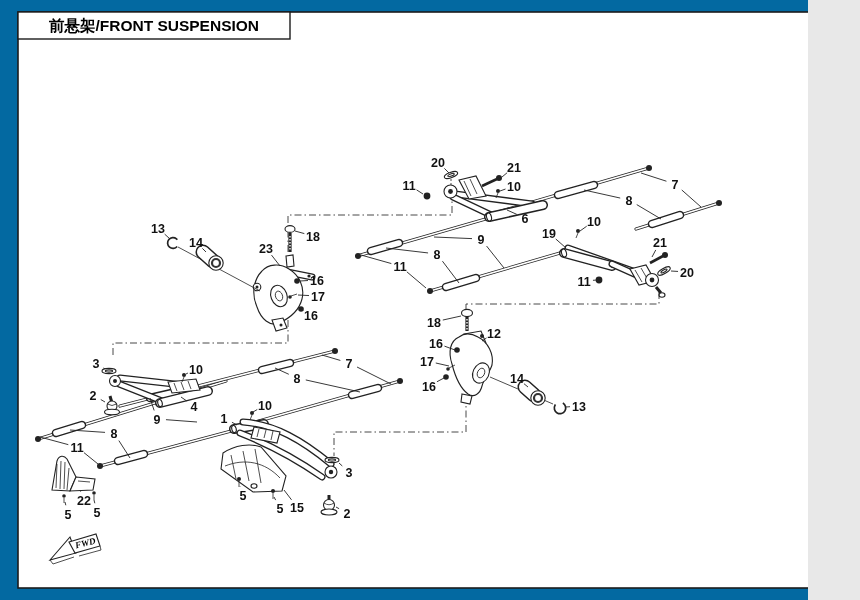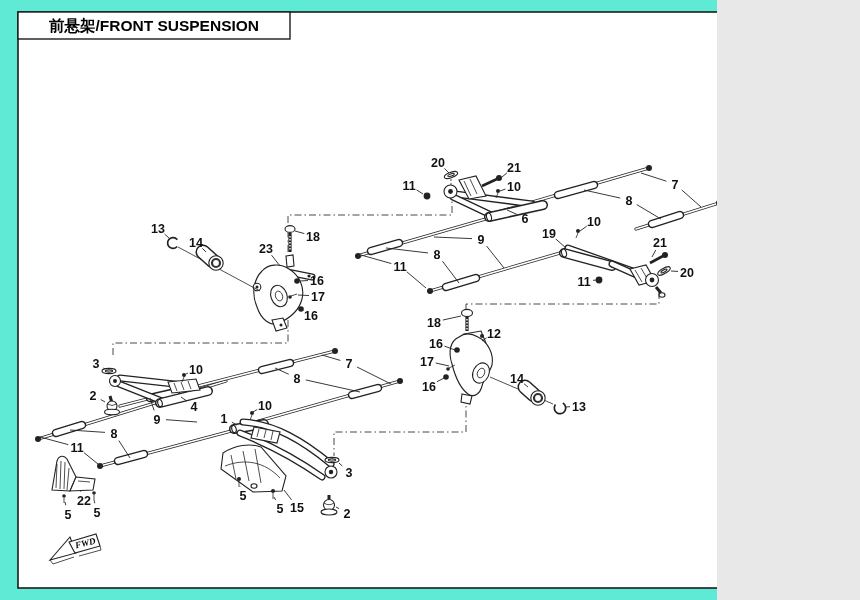--- a/index.html
+++ b/index.html
@@ -1,16 +1,16 @@
 <!DOCTYPE html>
 <html><head>
 <meta charset="utf-8">
 <style>
   html,body{margin:0;padding:0;background:#e8e8e8;}
-  .page{position:relative;width:717px;height:600px;background:#5eead4;
+  .page{position:relative;width:808px;height:600px;background:#0369a1;
         font-family:"Liberation Sans", sans-serif;overflow:hidden;}
   svg{display:block}
   .thin {stroke:#222;stroke-width:.8;fill:none}
   .wh   {fill:#fff;stroke:#222;stroke-width:1.1}
   .dark {fill:#222;stroke:none}
   .t3   {stroke:#222;stroke-width:3.2;stroke-linecap:round;fill:none}
   .t1   {stroke:#fff;stroke-width:1.7;stroke-linecap:round;fill:none}
   .s8   {stroke:#222;stroke-width:8.5;stroke-linecap:round;fill:none}
   .s5   {stroke:#fff;stroke-width:5.6;stroke-linecap:round;fill:none}
   .a7   {stroke:#222;stroke-width:7;stroke-linecap:round;fill:none}

